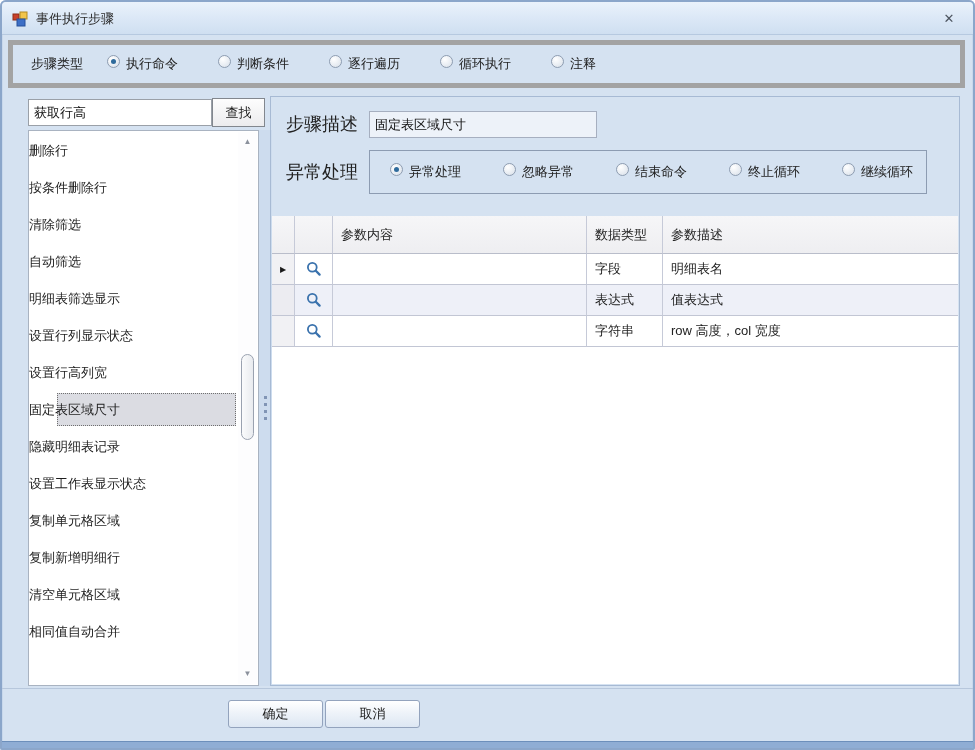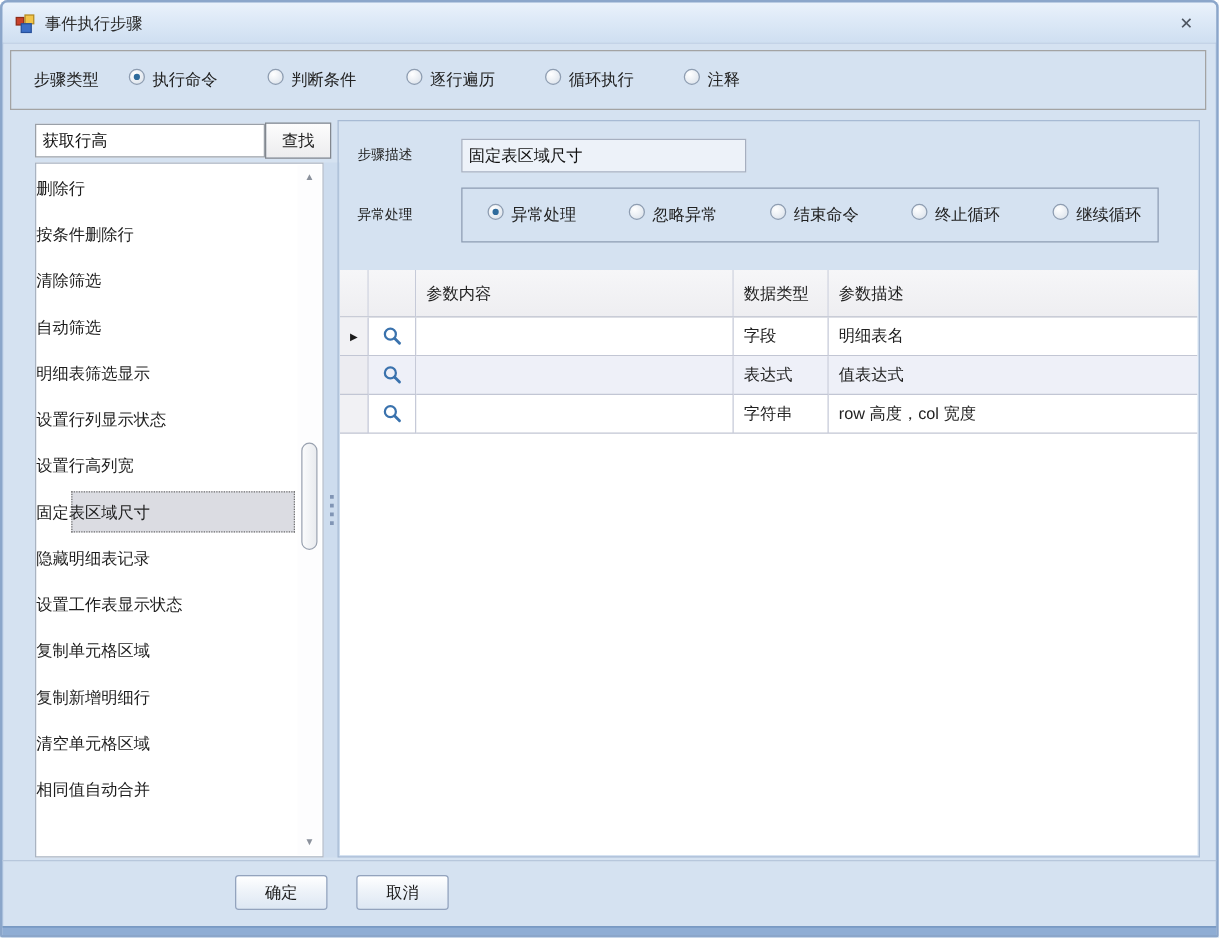--- a/index.html
+++ b/index.html
@@ -21,21 +21,21 @@
   .title-icon { position:absolute; left:10px; top:9px; width:16px; height:16px; }
   .title-text { position:absolute; left:34px; top:0; line-height:33px; color:#2c2c2c; }
   .close-btn {
     position:absolute; right:13px; top:7px; width:22px; height:20px;
     text-align:center; line-height:20px; font-weight:bold; font-size:13px; color:#4d5560;
     cursor:pointer;
   }
   
   .step-panel {
     position:absolute; left:8px; top:40px; width:957px; height:48px;
-    border:1px solid #a3a3a3; background:transparent;
+    border:5px solid #a3a3a3; background:transparent;
     display:flex; align-items:center;
   }
   .step-panel-label { margin-left:18px; width:64px; }
   .radio-row { display:flex; align-items:center; column-gap:40px; margin-left:12px; }
   .radio-opt { display:flex; align-items:flex-start; cursor:pointer; }
   .radio-circle {
     width:13px; height:13px; border-radius:50%;
     border:1px solid #8e9db1;
     background:radial-gradient(circle at 35% 30%, #ffffff 0%, #e7ecf2 60%, #d6dde6 100%);
     margin-right:6px; position:relative; flex:0 0 auto;
@@ -89,21 +89,21 @@
     position:absolute; left:259px; top:130px; width:13px; height:556px;
     background:#cddcee; cursor:col-resize;
     display:flex; flex-direction:column; align-items:center; justify-content:center; row-gap:4px;
   }
   .splitter i { width:3px; height:3px; background:#8195b5; display:block; }
   
   .right-panel {
     position:absolute; left:270px; top:96px; width:690px; height:590px;
     border:1px solid #a7bad4;
   }
-  .fld-label { position:absolute; left:15px; font-size:11px; color:#222; }
+  .fld-label { position:absolute; left:15px; font-size:18px; color:#222; }
   .desc-label { top:14px; height:27px; line-height:27px; }
   .desc-input {
     position:absolute; left:98px; top:14px; width:228px; height:27px;
     border:1px solid #a6afc0; background:#edf2f9; padding:0 5px;
     font:13px "Liberation Sans","DejaVu Sans",sans-serif; color:#111;
   }
   .exc-label { top:53px; height:44px; line-height:44px; }
   .exc-group {
     position:absolute; left:98px; top:53px; width:558px; height:44px;
     border:1px solid #8d9cb2; display:flex; align-items:center;
@@ -129,24 +129,24 @@
   .c-typ  { width:76px; }
   .c-desc { flex:1; border-right:none; }
   .gr .c-ind { background:#f1f1f4; }
   .gr.alt .gcell { background:#eef0f8; }
   .gr.alt .c-ind { background:#ececf1; }
   .row-indicator { font-size:8px; color:#1a1a1a; }
   .mag-btn { cursor:pointer; display:flex; align-items:center; justify-content:center; width:100%; height:100%; }
   
   .footer-divider { position:absolute; left:2px; right:2px; top:688px; border-top:1px solid #b7c7dc; }
   .footer-btn {
-    position:absolute; top:700px; width:74px; height:28px;
+    position:absolute; top:700px; width:95px; height:28px;
     border:1px solid #93a3bd; border-radius:3px;
     background:linear-gradient(180deg,#ffffff 0%,#eef3f9 45%,#dde7f3 100%);
-    font:13px "Liberation Sans","DejaVu Sans",sans-serif; color:#1b1b1b; cursor:pointer;
+    font:13px "Liberation Sans","DejaVu Sans",sans-serif; color:#1b1b1b; cursor:pointer;margin-left:40px;
   }
   .ok-btn { left:188px; }
   .cancel-btn { left:285px; }
   .bottom-edge {
     position:absolute; left:2px; right:2px; bottom:2px; height:7px;
     background:#8fadd4; border-top:1px solid #6c8fbb;
   }
 </style>
 </head>
 <body>

